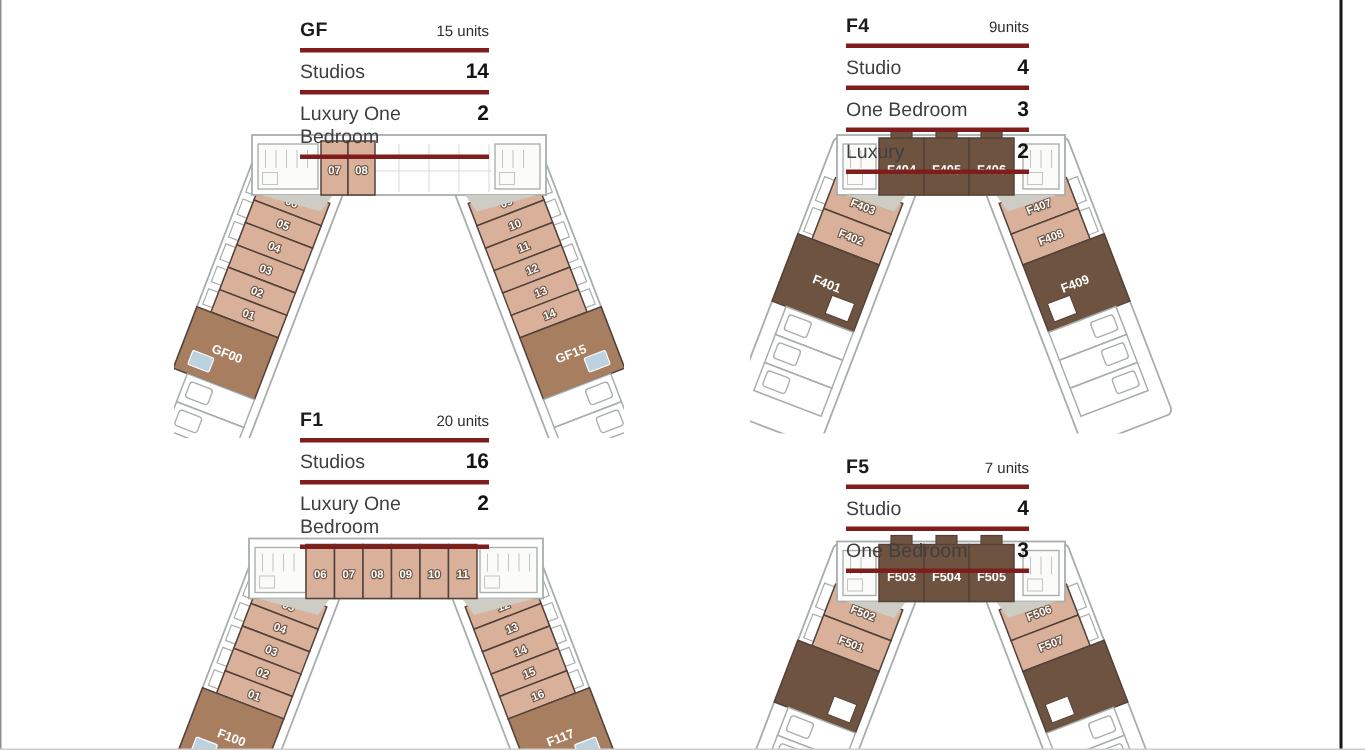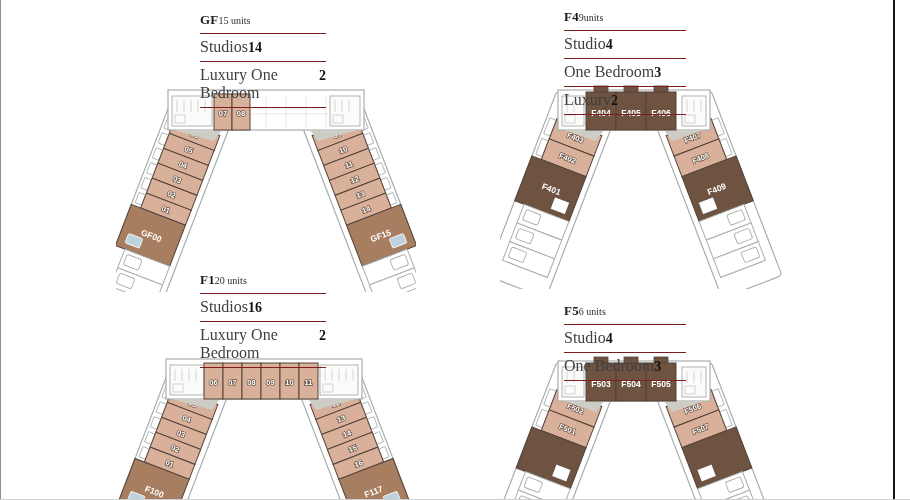--- a/index.html
+++ b/index.html
@@ -3,25 +3,25 @@
 <meta charset="utf-8">
 <style>
   html,body{margin:0;padding:0;background:#ffffff;}
   #page{position:relative;width:910px;height:500px;background:#ffffff;overflow:hidden;
         font-family:"Liberation Sans",sans-serif;}
   .edge{position:absolute;background:#8f8f8f;}
   #edge-left{left:0;top:0;width:1px;height:500px;}
   #edge-right{left:893px;top:0;width:2px;height:500px;background:#161616;}
   #edge-bottom{left:0;top:499px;width:910px;height:1px;background:#cdcdcd;}
   .panel-header{position:absolute;}
-  .hrow{display:flex;justify-content:flex-start;align-items:baseline;
-        border-bottom:1px solid #7f1d1d;padding:4px 0 5px;font-family:Liberation Serif, serif;}
+  .hrow{display:flex;justify-content:space-between;align-items:baseline;
+        border-bottom:3px solid #7f1d1d;padding:4px 0 5px;}
   .h-title{font-size:13px;font-weight:bold;color:#1c1c1c;letter-spacing:.2px;}
   .h-units{font-size:10px;color:#2d2d2d;}
-  .h-label{font-size:16px;color:#3f3f3f;}
+  .h-label{font-size:13px;color:#3f3f3f;}
   .h-value{font-size:14px;font-weight:bold;color:#141414;min-height:14px;}
   svg{position:absolute;}
 </style>
 </head>
 <body>
 
 <div id="page">
   <div id="plans-layer">
       <svg viewBox="0 0 300 208" width="300" height="208" style="left: 116px; top: 84px;">
         <g transform="translate(106,46) rotate(21)">
@@ -353,21 +353,21 @@
           <span class="h-value">16</span>
         </div>
         <div class="hrow">
           <span class="h-label">Luxury One Bedroom</span>
           <span class="h-value">2</span>
         </div>
       </div>
       <div class="panel-header" style="left: 564px; top: 263px; width: 122px; margin-top: 36px;">
         <div class="hrow">
           <span class="h-title">F5</span>
-          <span class="h-units">6 units</span>
+          <span class="h-units">7 units</span>
         </div>
         <div class="hrow">
           <span class="h-label">Studio</span>
           <span class="h-value">4</span>
         </div>
         <div class="hrow">
           <span class="h-label">One Bedroom</span>
           <span class="h-value">3</span>
         </div>
       </div>

